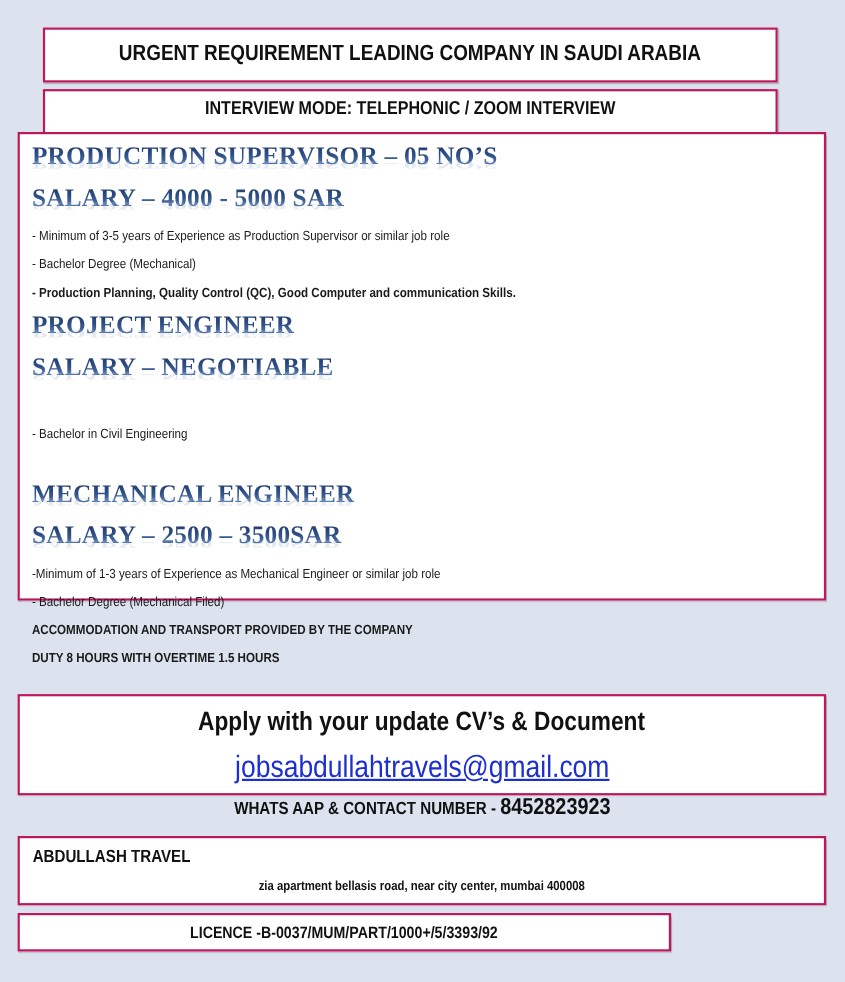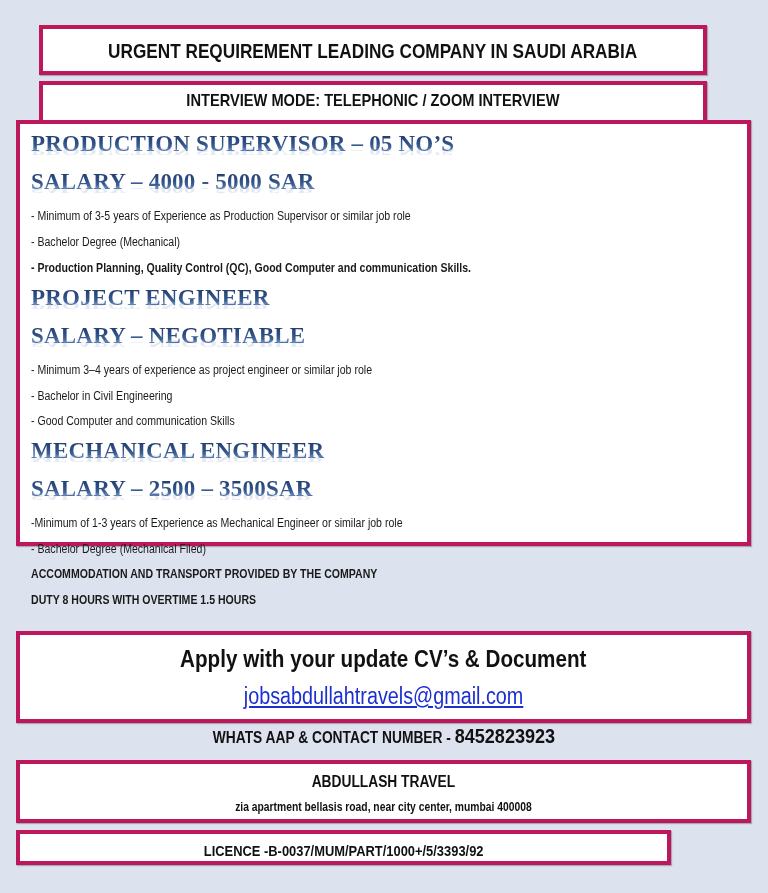--- a/index.html
+++ b/index.html
@@ -11,21 +11,21 @@
       height: 893px;
       background: #dce3ef;
       position: relative;
       overflow: hidden;
       font-family: "Liberation Sans", "DejaVu Sans", sans-serif;
       color: #111;
     }
     .box {
       position: absolute;
       background: #ffffff;
-      border: 4px solid #be185d;
+      border: 2px solid #be185d;
       box-sizing: border-box;
       box-shadow: 1px 1px 1px rgba(0,0,0,0.25);
     }
     .narrow {
       display: inline-block;
       transform: scaleX(0.86);
       transform-origin: center;
       white-space: nowrap;
     }
     .narrow-left {
@@ -98,21 +98,21 @@
     
     #box-apply {
       left: 16px; top: 631px; width: 735px; height: 92px;
     }
     #apply-title {
       position: absolute; left: 0; right: 0; top: 10px;
       font-size: 24px; font-weight: 700; text-align: center;
     }
     #apply-email {
       position: absolute; left: 0; right: 0; top: 48px;
-      font-size: 23px; text-align: center;
+      font-size: 28px; text-align: center;
     }
     #apply-email a {
       color: #1c2fd1;
       text-decoration: underline;
       text-underline-offset: 2px;
     }
     #apply-contact {
       position: absolute; left: 0; right: 0; top: 89px;
       text-align: center; white-space: nowrap;
     }
@@ -122,30 +122,30 @@
     #apply-contact .num {
       font-size: 21px; font-weight: 700;
     }
 
     
     #box-address {
       left: 16px; top: 760px; width: 735px; height: 63px;
     }
     #addr-name {
       position: absolute; left: 0; right: 0; top: 9px;
-      font-size: 16px; font-weight: 700; text-align: center;
+      font-size: 16px; font-weight: 700; 
     }
     #addr-line {
       position: absolute; left: 0; right: 0; top: 36px;
       font-size: 12px; font-weight: 700; text-align: center;
     }
 
     
     #box-licence {
-      left: 16px; top: 830px; width: 655px; height: 35px;
+      left: 16px; top: 830px; width: 594px; height: 35px;
     }
     #licence-text {
       position: absolute; left: 0; right: 0; top: 8px;
       font-size: 15px; font-weight: 700; text-align: center;
     }
   </style>
 </head>
 <body>
 
 <div class="box" id="box-title">
@@ -167,23 +167,21 @@
   <div class="heading" style="top:45px;">SALARY – 4000 - 5000 SAR</div>
   <div class="heading-reflect" style="top:71px;">SALARY – 4000 - 5000 SAR</div>
   <div class="line" style="top:85px;"><span class="narrow-left">- Minimum of 3-5 years of Experience as Production Supervisor or similar job role</span></div>
   <div class="line" style="top:111px;"><span class="narrow-left">- Bachelor Degree (Mechanical)</span></div>
   <div class="line bold" style="top:137px;text-align:center;"><span class="narrow-left">- Production Planning, Quality Control (QC), Good Computer and communication Skills.</span></div>
 
   <div class="heading" style="top:161px;">PROJECT ENGINEER</div>
   <div class="heading-reflect" style="top:187px;">PROJECT ENGINEER</div>
   <div class="heading" style="top:199px;">SALARY – NEGOTIABLE</div>
   <div class="heading-reflect" style="top:225px;">SALARY – NEGOTIABLE</div>
-  <div class="line" style="top:239px;"><span class="narrow-left">- Minimum 3–4 years of experience as project engineer or similar job role</span></div>
   <div class="line" style="top:265px;"><span class="narrow-left">- Bachelor in Civil Engineering</span></div>
-  <div class="line" style="top:290px;"><span class="narrow-left">- Good Computer and communication Skills</span></div>
 
   <div class="heading" style="top:314px;">MECHANICAL ENGINEER</div>
   <div class="heading-reflect" style="top:340px;">MECHANICAL ENGINEER</div>
   <div class="heading" style="top:352px;">SALARY – 2500 – 3500SAR</div>
   <div class="heading-reflect" style="top:378px;">SALARY – 2500 – 3500SAR</div>
   <div class="line" style="top:392px;"><span class="narrow-left">-Minimum of 1-3 years of Experience as Mechanical Engineer or similar job role</span></div>
   <div class="line" style="top:418px;"><span class="narrow-left">- Bachelor Degree (Mechanical Filed)</span></div>
 
   <div class="line bold" style="top:443px;"><span class="narrow-left">ACCOMMODATION AND TRANSPORT PROVIDED BY THE COMPANY</span></div>
   <div class="line bold" style="top:469px;"><span class="narrow-left">DUTY 8 HOURS WITH OVERTIME 1.5 HOURS</span></div>

